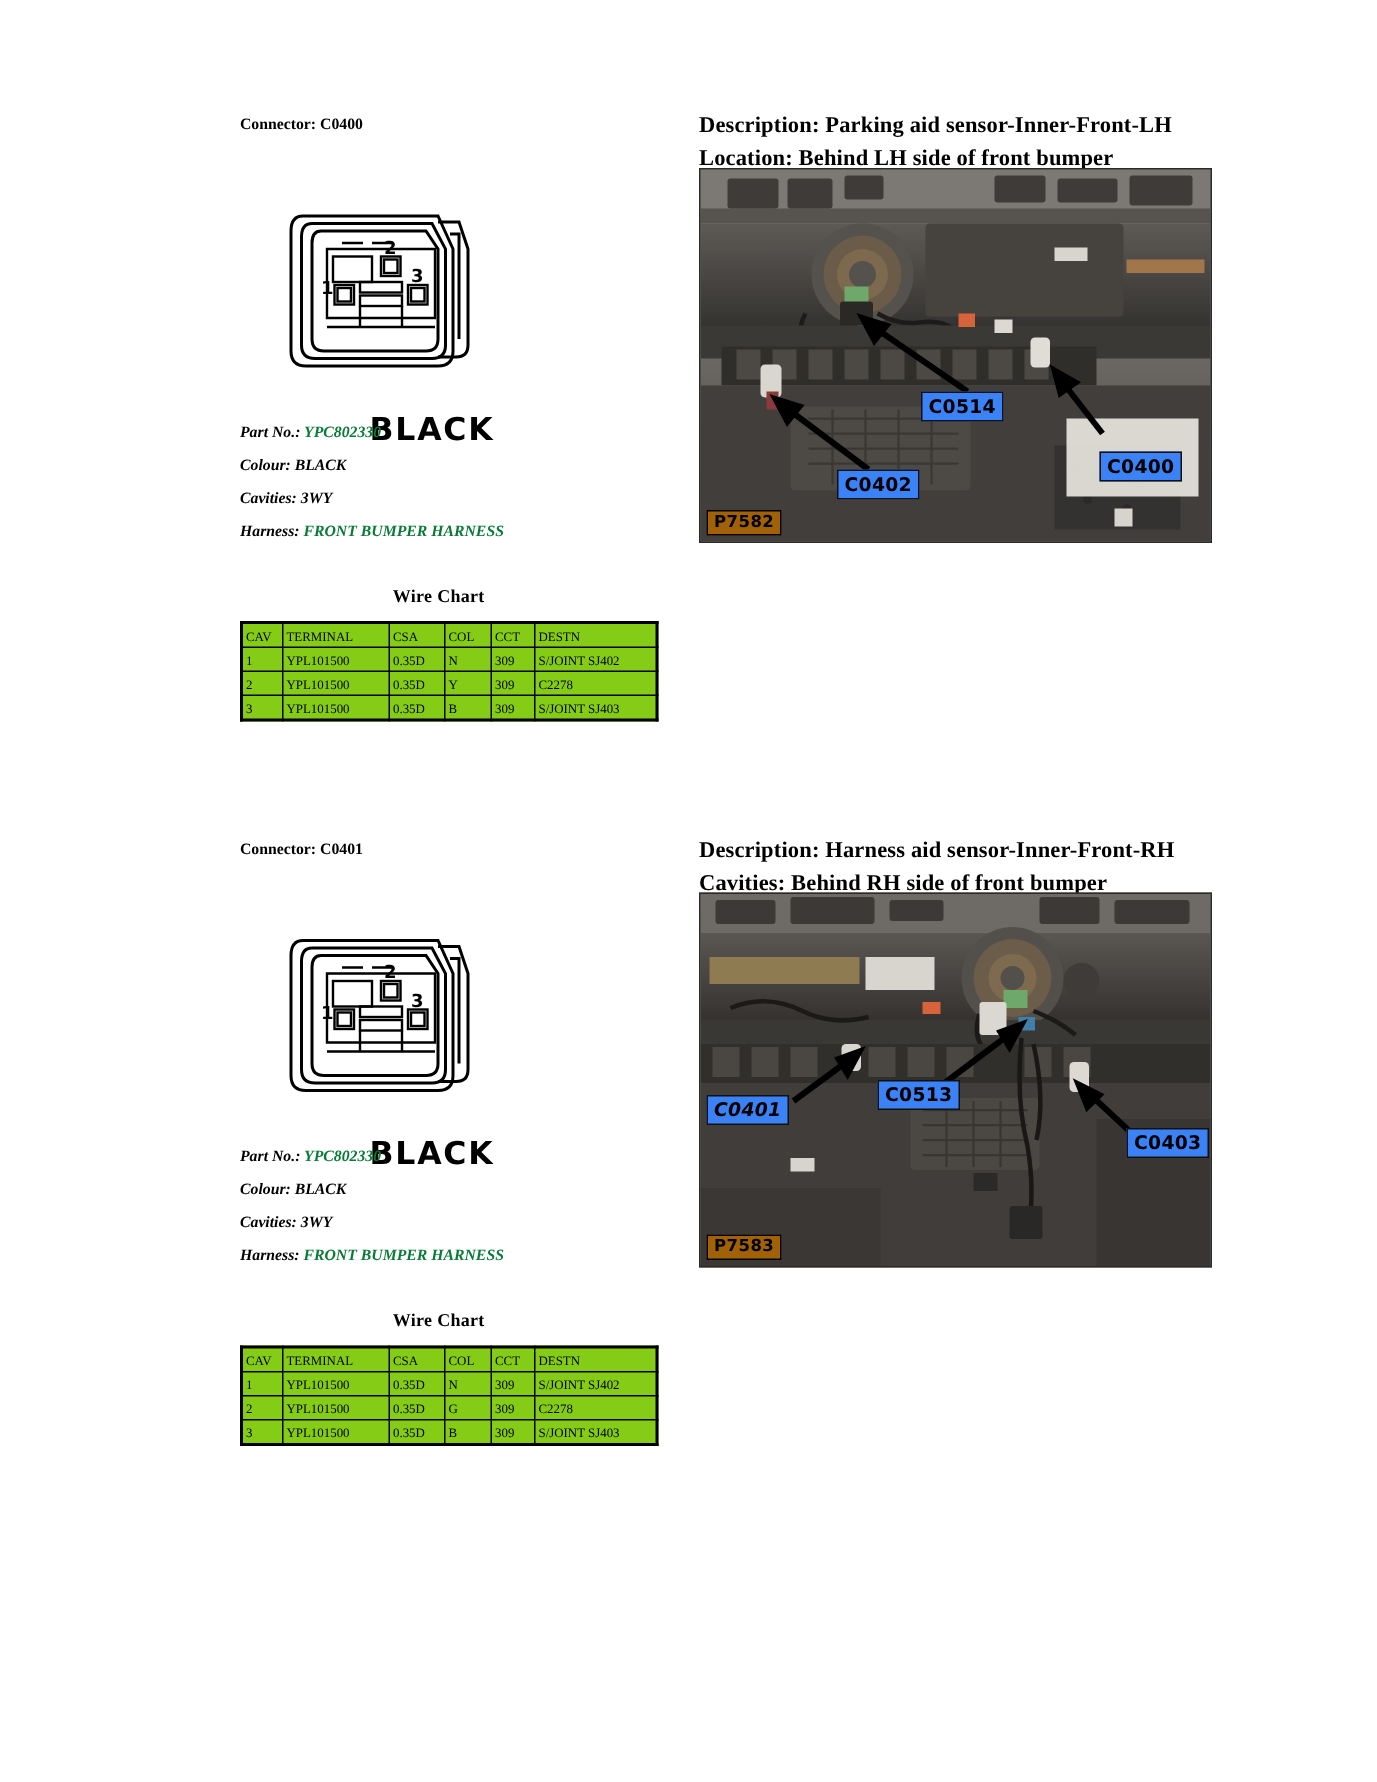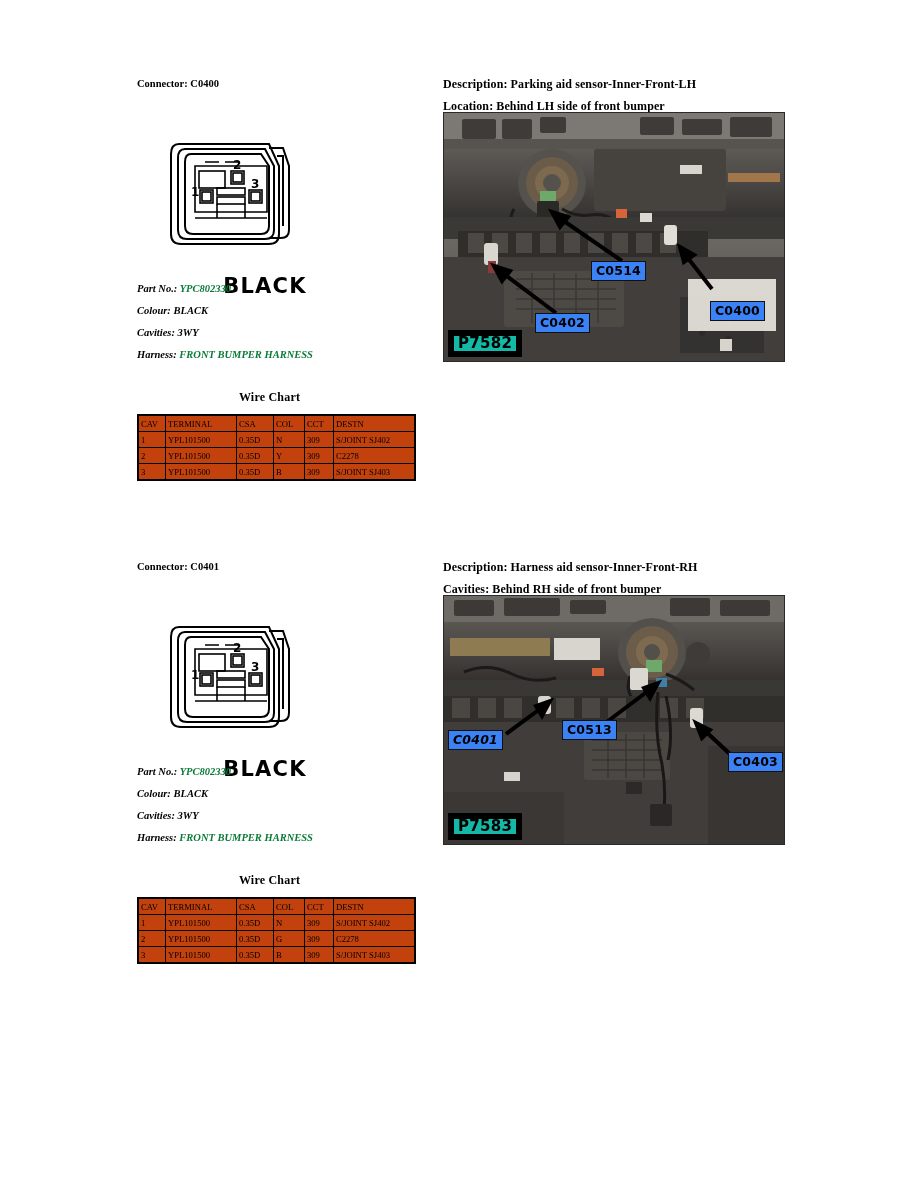--- a/index.html
+++ b/index.html
@@ -5,33 +5,33 @@
 <style>
   html,body{margin:0;padding:0;}
   body{
     width:918px;height:1188px;
     background:#ffffff;
     font-family:"Liberation Serif", serif;
     color:#000000;
     position:relative;
     overflow:hidden;
   }
-  .page{position:absolute;inset:0;}
+  .page{position:absolute;inset:0;margin-left:23px;}
 
   
   .section{position:absolute;left:0;width:918px;}
   .sec1{top:78px;}
   .sec2{top:561px;}
 
   .col-left{position:absolute;left:137px;top:0;width:290px;}
   .col-right{position:absolute;left:443px;top:0;width:345px;}
 
   .hdr-line{
     font-family:"Liberation Serif", serif;
-    font-size:12px;
+    font-size:15px;
     font-weight:bold;
     letter-spacing:.1px;
     white-space:nowrap;
     line-height:12px;
   }
   .hdr-line.desc{margin-bottom:10px;}
   .conn-hdr{font-weight:bold;font-size:10.5px;}
 
   
   .conn-draw-wrap{
@@ -65,21 +65,21 @@
     margin-left:0px;
     margin-bottom:9px;
     letter-spacing:.2px;
   }
   table.wire{
     border-collapse:collapse;
     border:2px solid #000;
     font-size:8.6px;
     font-family:"Liberation Serif", serif;
     table-layout:fixed;
-    background:#c2410c;
+    background:#84cc16;
   }
   table.wire td,table.wire th{
     border:1px solid #000;
     padding:1px 2px 1px 2px;
     height:13px;
     text-align:left;
     vertical-align:middle;
     font-weight:normal;
     white-space:nowrap;
     overflow:hidden;
@@ -99,25 +99,25 @@
     margin-top:0px;
     background:#6d6a66;
     overflow:hidden;
     border:1px solid #2a2a2a;
   }
   .photo .sky{
     position:absolute;left:0;top:0;width:100%;height:100%;
   }
   .pid{
     position:absolute;left:4px;bottom:4px;
-    background:#14b8a6;
-    border:6px solid #000000;
+    background:#a16207;
+    border:1px solid #000000;
     font-family:"DejaVu Sans", sans-serif;
     font-weight:bold;
-    font-size:15px;
+    font-size:11px;
     padding:0px 4px 1px 4px;
     line-height:14px;
     letter-spacing:.3px;
     z-index:6;
   }
   .callout{
     position:absolute;
     background:#3b82f6;
     border:1px solid #111;
     font-family:"DejaVu Sans", sans-serif;

